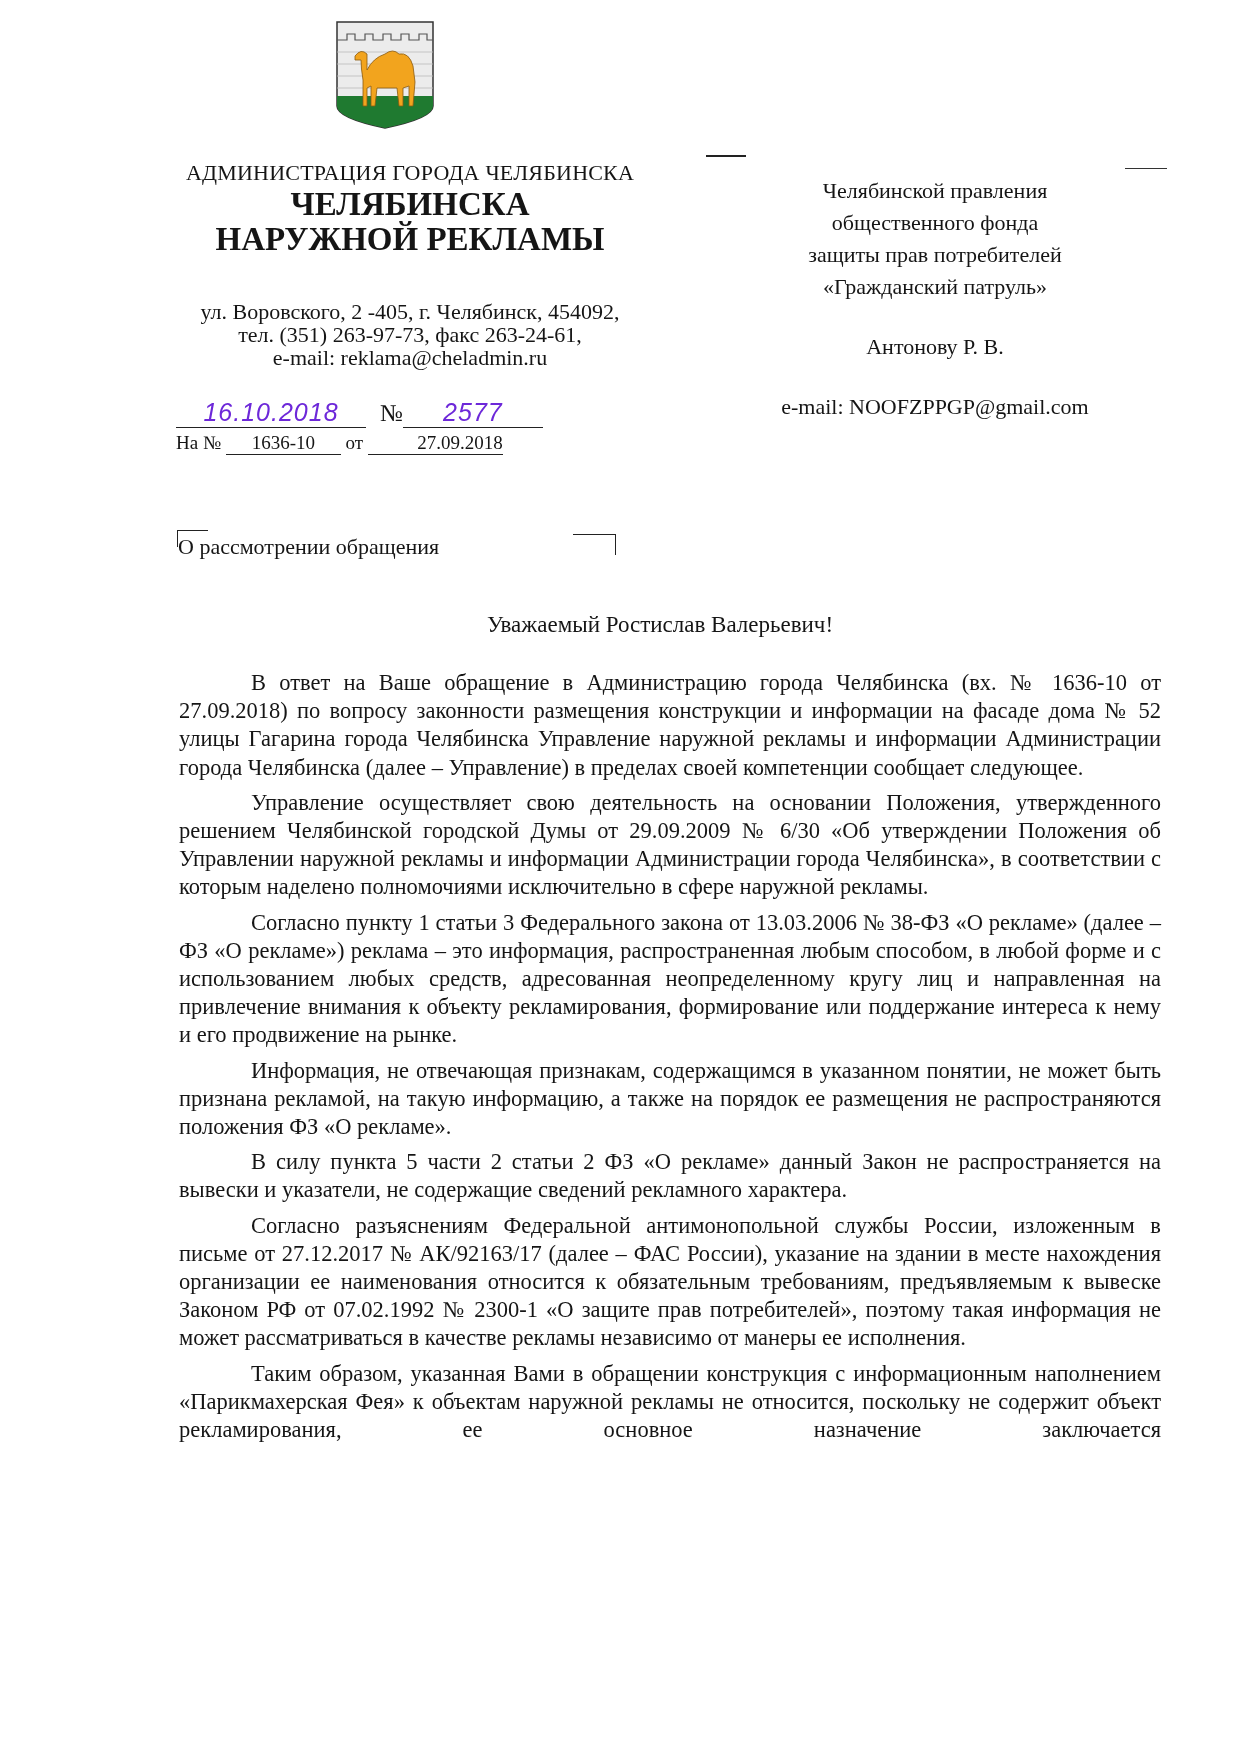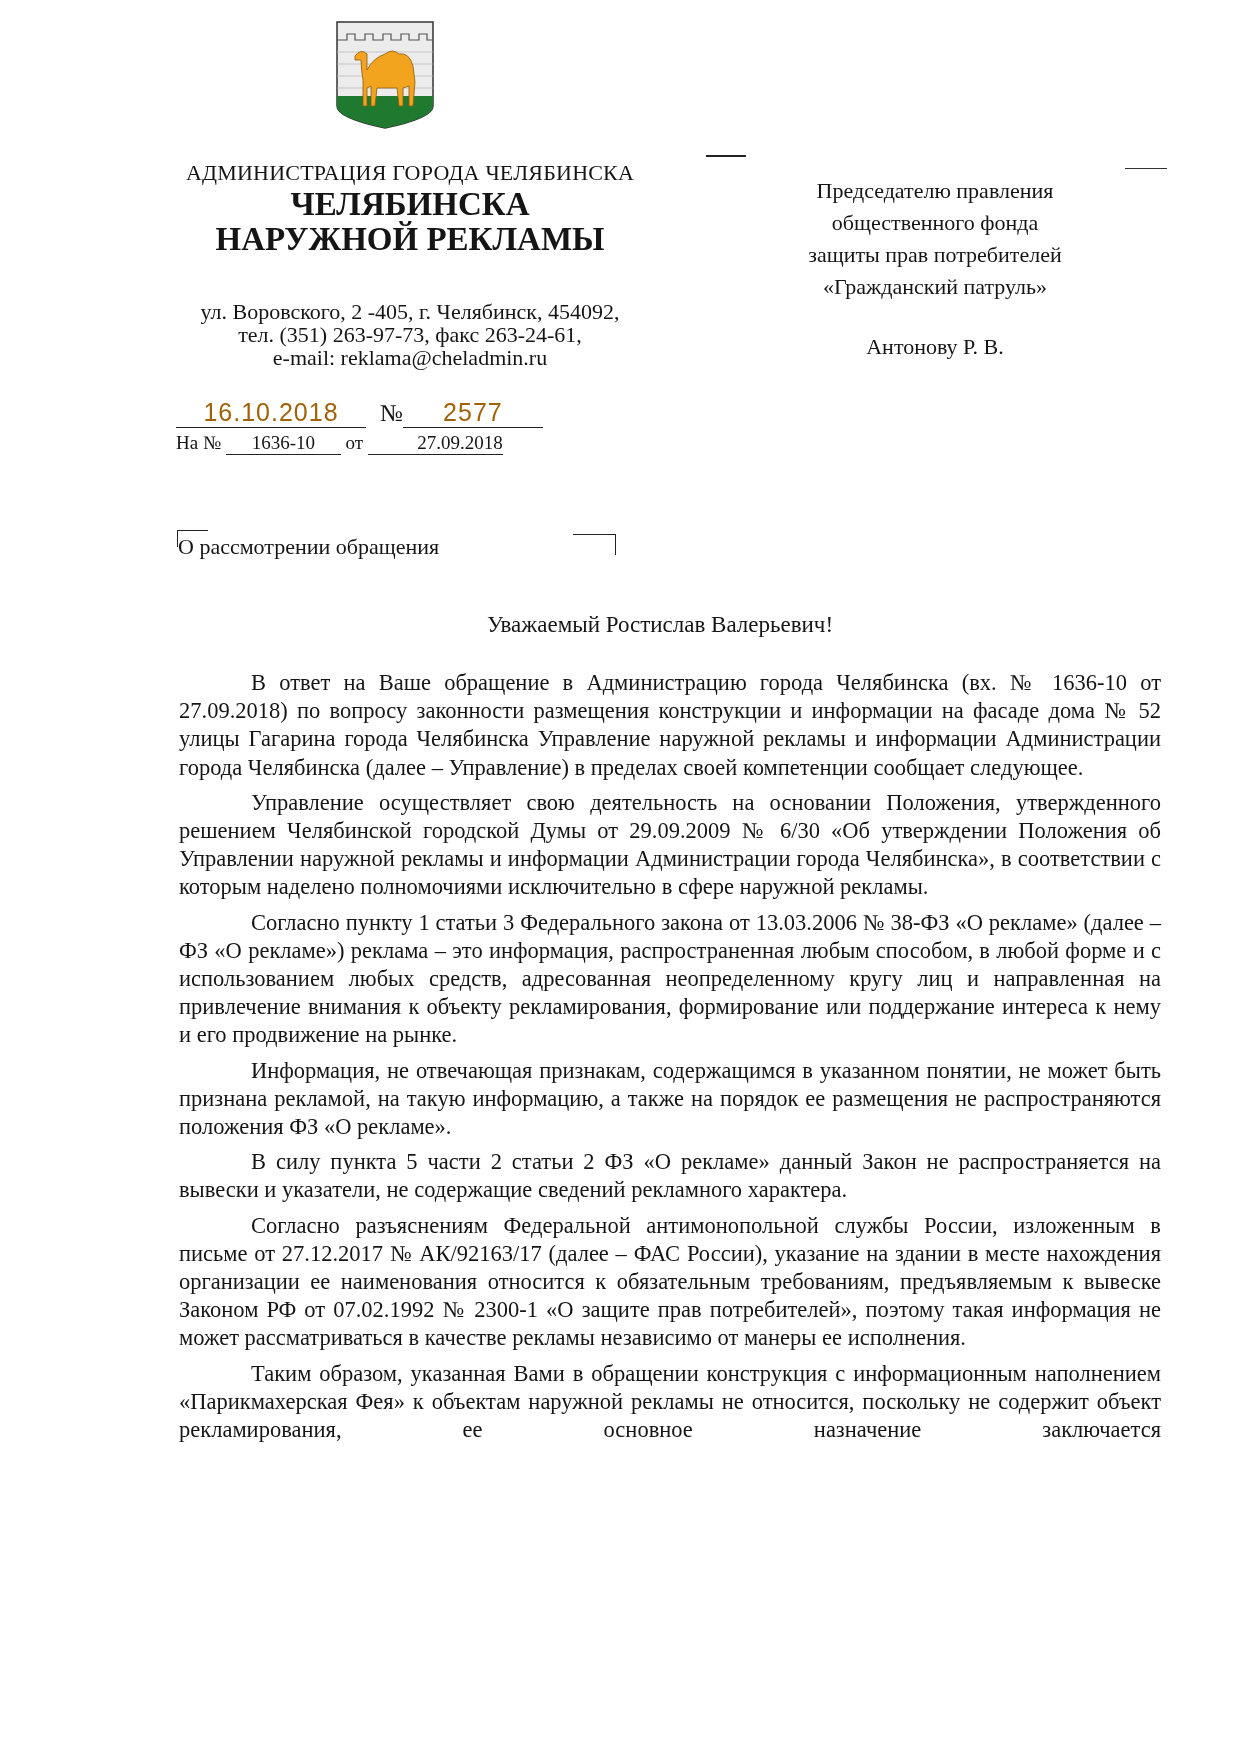--- a/index.html
+++ b/index.html
@@ -5,21 +5,21 @@
   html, body { margin:0; padding:0; }
   body { width:1244px; height:1748px; background:#ffffff; position:relative; overflow:hidden;
          font-family:"Liberation Serif", serif; color:#151515; }
   .abs { position:absolute; }
   .emblem { left:333px; top:18px; width:104px; height:112px; }
   .hdr { left:170px; width:480px; text-align:center; }
   .hdr-admin { top:160px; font-size:22px; letter-spacing:0.2px; }
   .hdr-dept { top:186px; font-size:33px; font-weight:bold; line-height:33px; }
   .hdr-addr { top:300px; font-size:22px; line-height:23px; }
   .reg-line { left:176px; top:398px; font-size:24px; }
-  .hand { font-family:"Liberation Sans", sans-serif; color:#a16207; font-size:25px; letter-spacing:1px; }
+  .hand { font-family:"Liberation Sans", sans-serif; font-style:italic; color:#6d28d9; font-size:25px; letter-spacing:1px; }
   .uline { display:inline-block; border-bottom:1.5px solid #222; text-align:center; }
   .ref-line { left:176px; top:432px; font-size:19px; }
   .subject { left:178px; top:534px; font-size:22px; }
   .bracket-tl { left:177px; top:530px; width:30px; height:16px; border-top:1.5px solid #222; border-left:1.5px solid #222; }
   .bracket-tr { left:573px; top:534px; width:42px; height:20px; border-top:1.5px solid #222; border-right:1.5px solid #222; }
   .bracket-rtl { left:706px; top:155px; width:40px; border-top:2px solid #222; }
   .bracket-rtr { left:1125px; top:168px; width:42px; border-top:1.5px solid #333; }
   .recipient { left:720px; width:430px; text-align:center; font-size:22px; line-height:32px; top:175px; }
   .recipient .gap { height:28px; }
   .greeting { left:150px; width:1020px; text-align:center; top:612px; font-size:23px; }
@@ -66,27 +66,28 @@
   <span class="uline" style="width:135px;text-align:right">27.09.2018</span>
 </div>
 
 <div class="abs bracket-tl"></div>
 <div class="abs bracket-tr"></div>
 <div class="abs subject">О рассмотрении обращения</div>
 
 <div class="abs bracket-rtl"></div>
 <div class="abs bracket-rtr"></div>
 <div class="abs recipient">
-  <div>Председателю правления</div>
+  <div>Челябинской правления</div>
   <div>общественного фонда</div>
   <div>защиты прав потребителей</div>
   <div>«Гражданский патруль»</div>
   <div class="gap"></div>
   <div>Антонову Р. В.</div>
   <div class="gap"></div>
+  <div>e-mail: NOOFZPPGP@gmail.com</div>
 </div>
 
 <div class="abs greeting">Уважаемый Ростислав Валерьевич!</div>
 
 <div class="abs body">
   <p>В ответ на Ваше обращение в Администрацию города Челябинска (вх. № 1636-10 от 27.09.2018) по вопросу законности размещения конструкции и информации на фасаде дома № 52 улицы Гагарина города Челябинска Управление наружной рекламы и информации Администрации города Челябинска (далее – Управление) в пределах своей компетенции сообщает следующее.</p>
   <p>Управление осуществляет свою деятельность на основании Положения, утвержденного решением Челябинской городской Думы от 29.09.2009 № 6/30 «Об утверждении Положения об Управлении наружной рекламы и информации Администрации города Челябинска», в соответствии с которым наделено полномочиями исключительно в сфере наружной рекламы.</p>
   <p>Согласно пункту 1 статьи 3 Федерального закона от 13.03.2006 № 38-ФЗ «О рекламе» (далее – ФЗ «О рекламе») реклама – это информация, распространенная любым способом, в любой форме и с использованием любых средств, адресованная неопределенному кругу лиц и направленная на привлечение внимания к объекту рекламирования, формирование или поддержание интереса к нему и его продвижение на рынке.</p>
   <p>Информация, не отвечающая признакам, содержащимся в указанном понятии, не может быть признана рекламой, на такую информацию, а также на порядок ее размещения не распространяются положения ФЗ «О рекламе».</p>
   <p>В силу пункта 5 части 2 статьи 2 ФЗ «О рекламе» данный Закон не распространяется на вывески и указатели, не содержащие сведений рекламного характера.</p>

